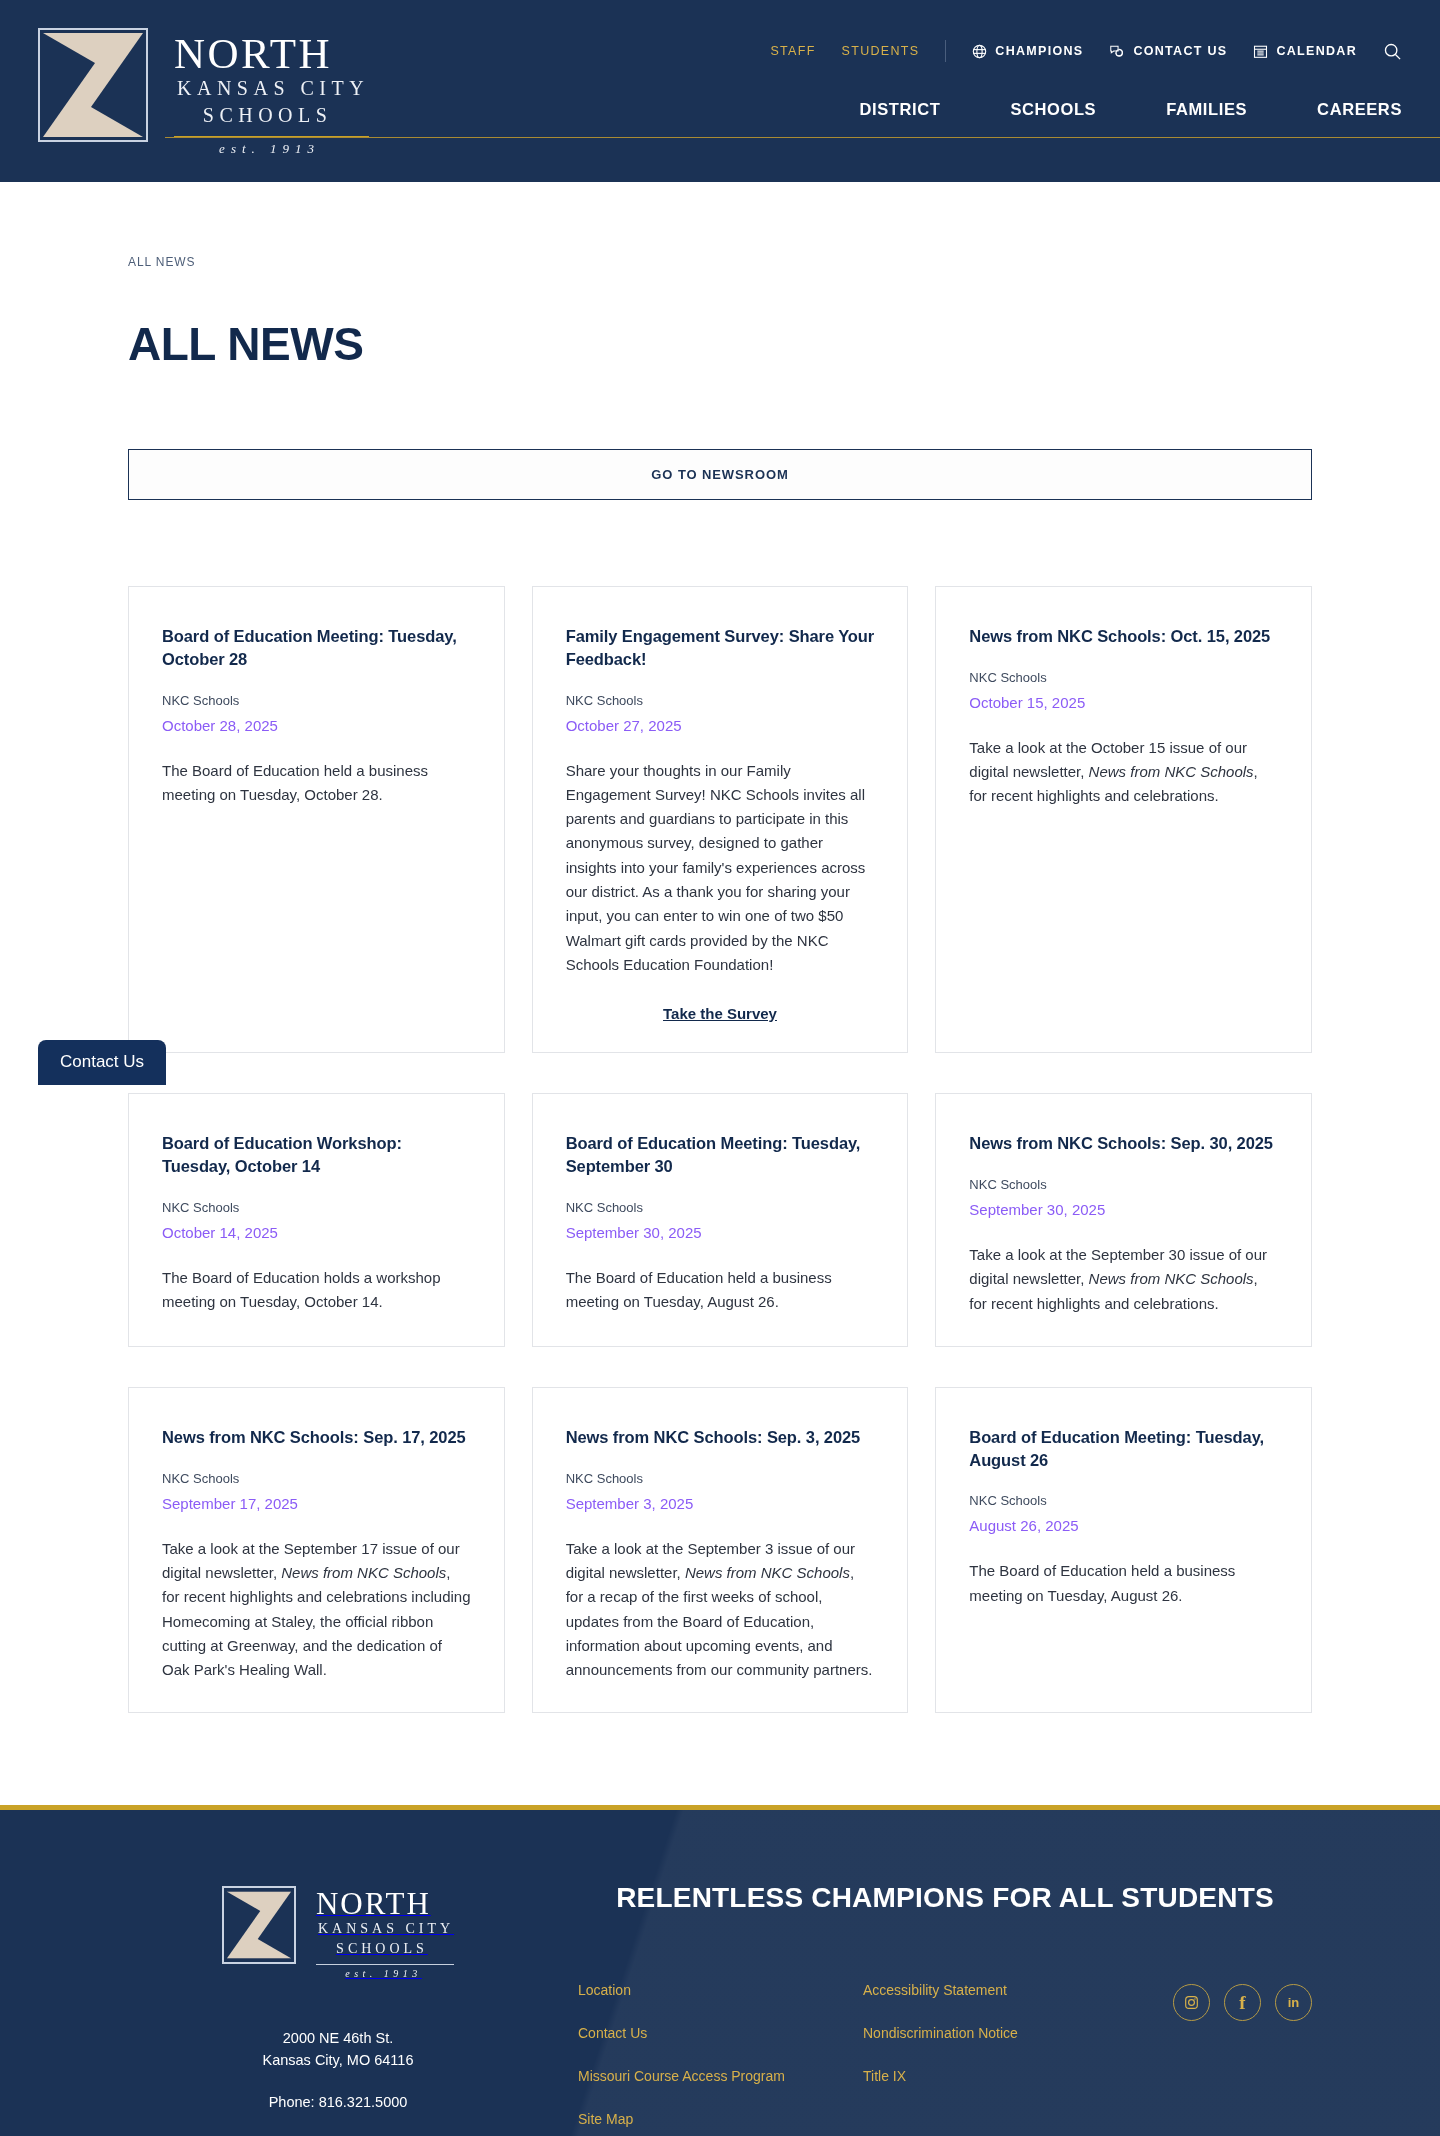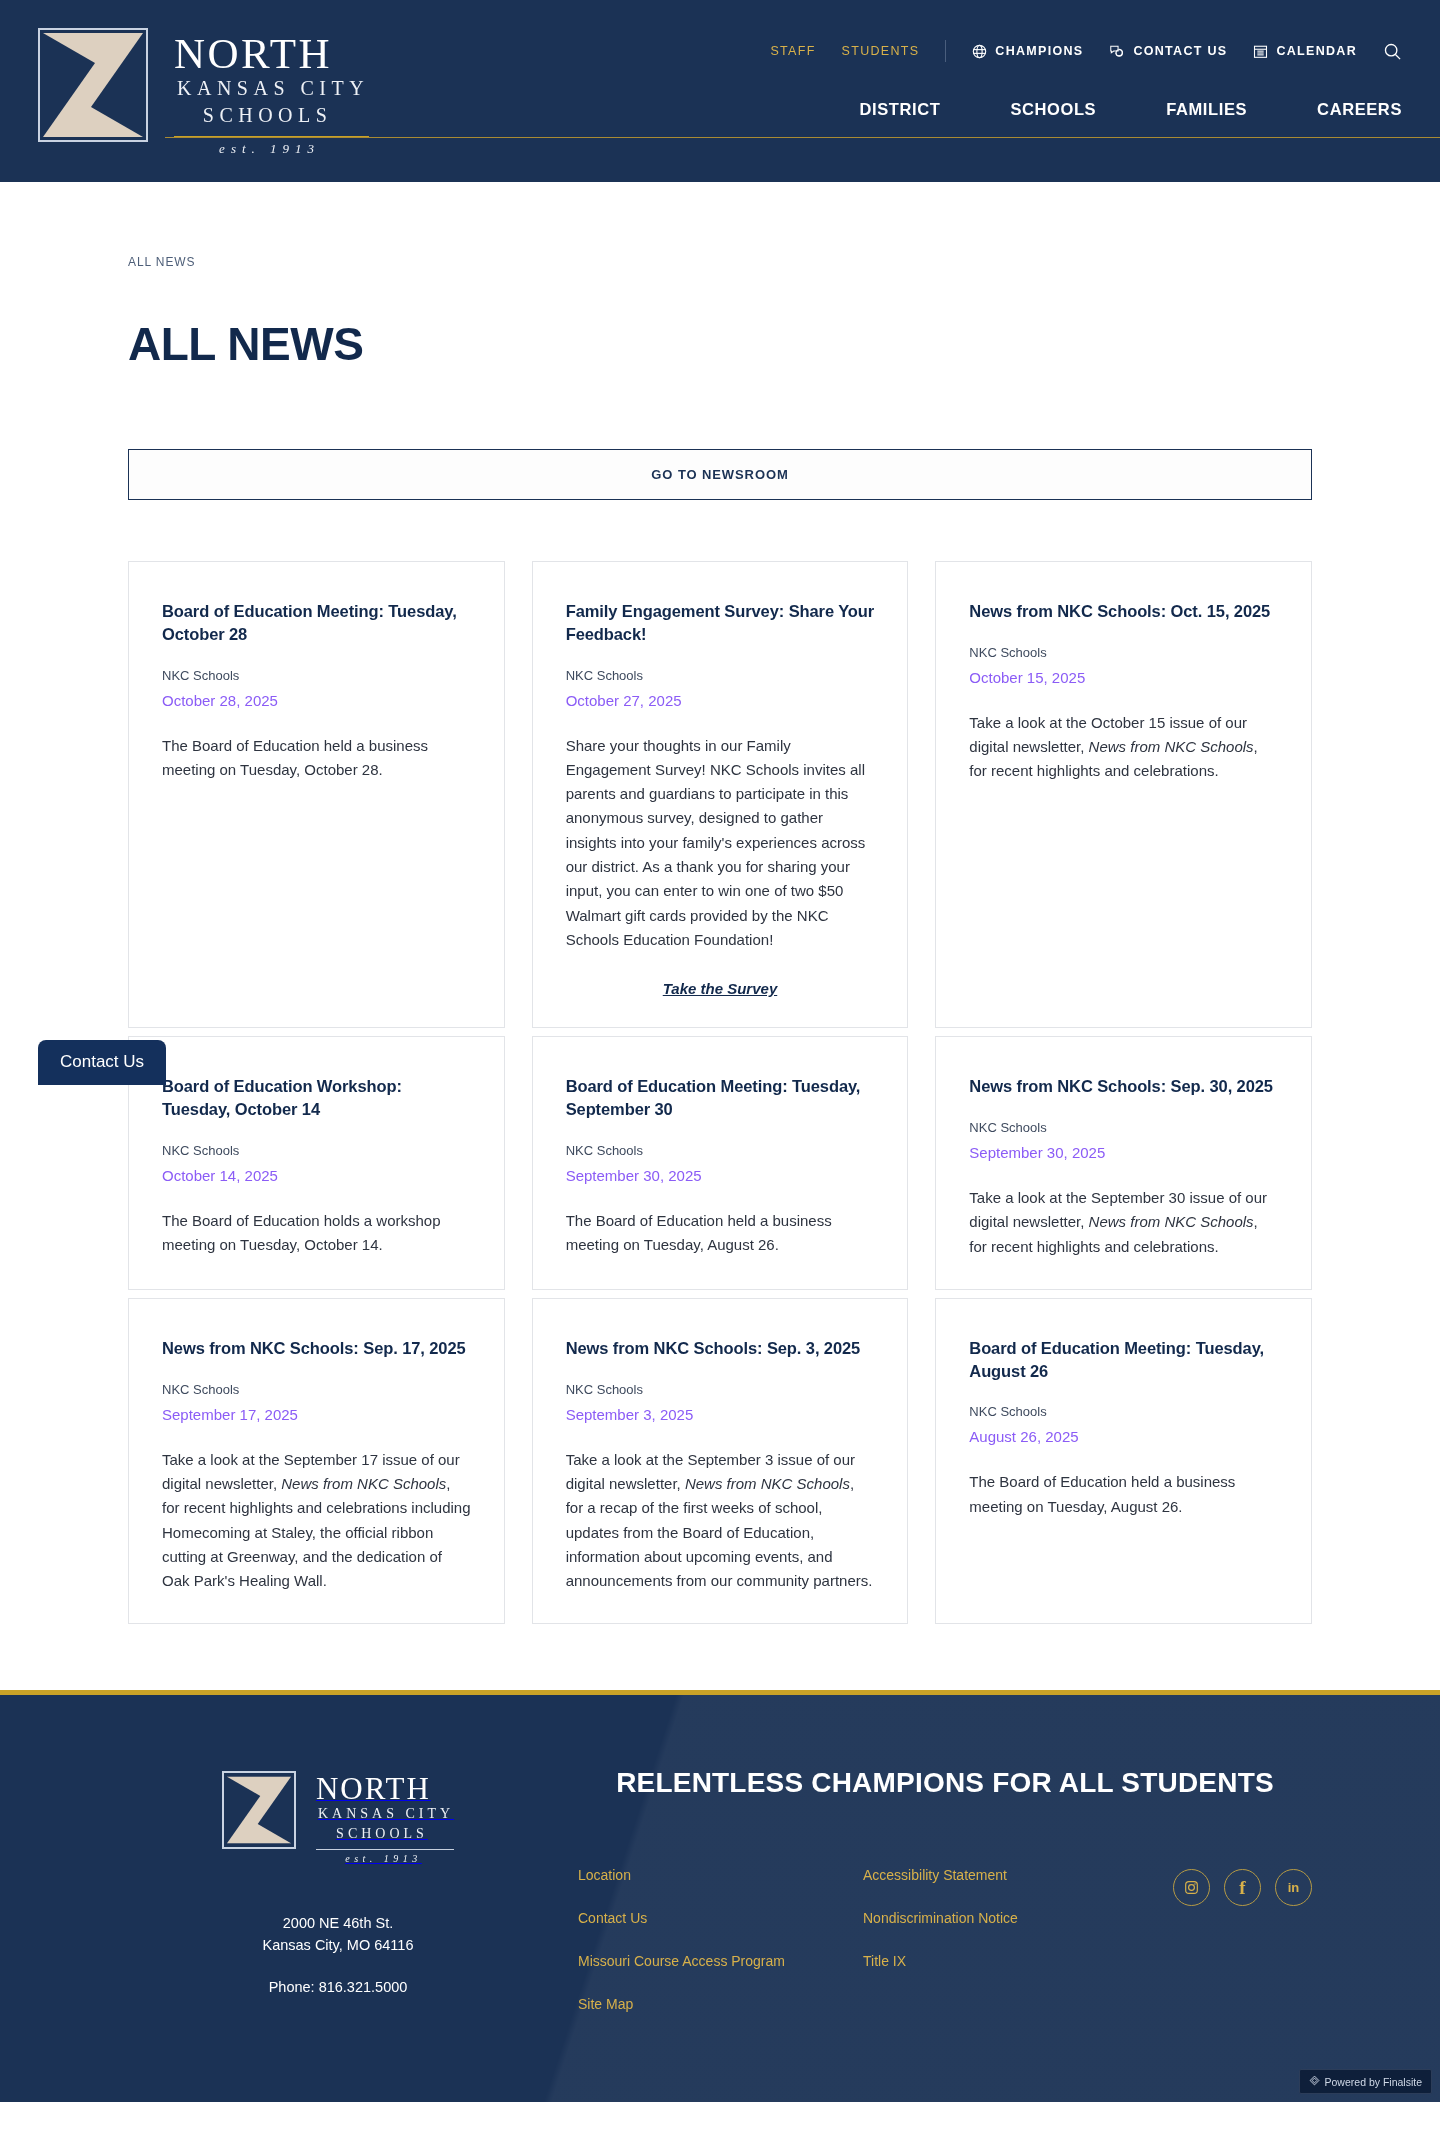--- a/index.html
+++ b/index.html
@@ -179,23 +179,23 @@
     font-weight: 600;
     letter-spacing: 0.9px;
     padding: 17px 10px;
     cursor: pointer;
   }
 
   
   .news-grid {
     display: grid;
     grid-template-columns: repeat(3, 1fr);
-    gap: 8px 27px;
-    margin-top: 61px;
-    padding-bottom: 66px;
+    gap: 40px 27px;
+    margin-top: 86px;
+    padding-bottom: 92px;
   }
   .news-card {
     border: 1px solid #e2e4e8;
     background: #fff;
     padding: 38px 33px 30px 33px;
     display: flex;
     flex-direction: column;
   }
   .news-card-title {
     font-size: 16.5px;
@@ -222,21 +222,20 @@
   }
   .news-card-summary em { font-style: italic; }
   .news-card-link {
     display: block;
     text-align: center;
     margin-top: 28px;
     font-size: 15px;
     font-weight: 600;
     color: #12294c;
     text-decoration: underline;
-    font-style: italic;
   }
 
   
   .contact-tab {
     position: absolute;
     left: 38px;
     top: 1040px;
     background: #14305c;
     color: #ffffff;
     font-size: 17px;

